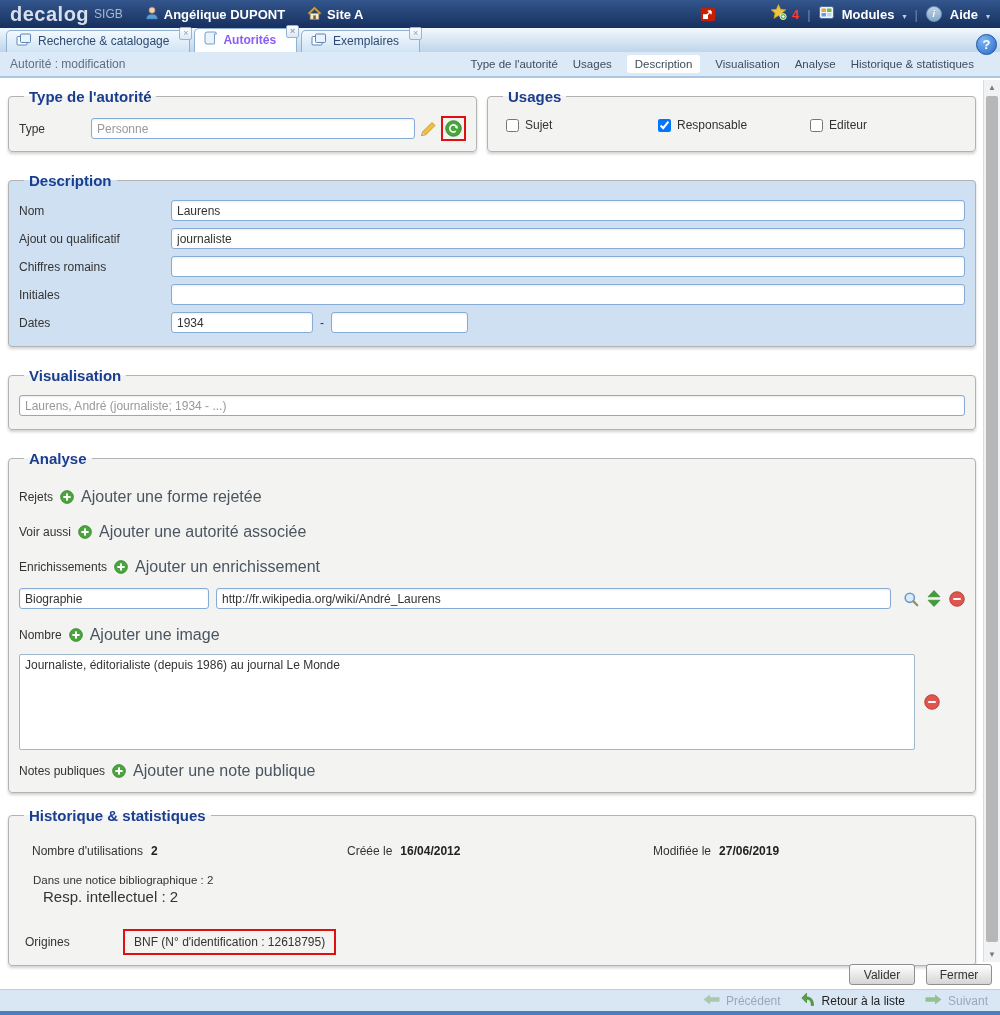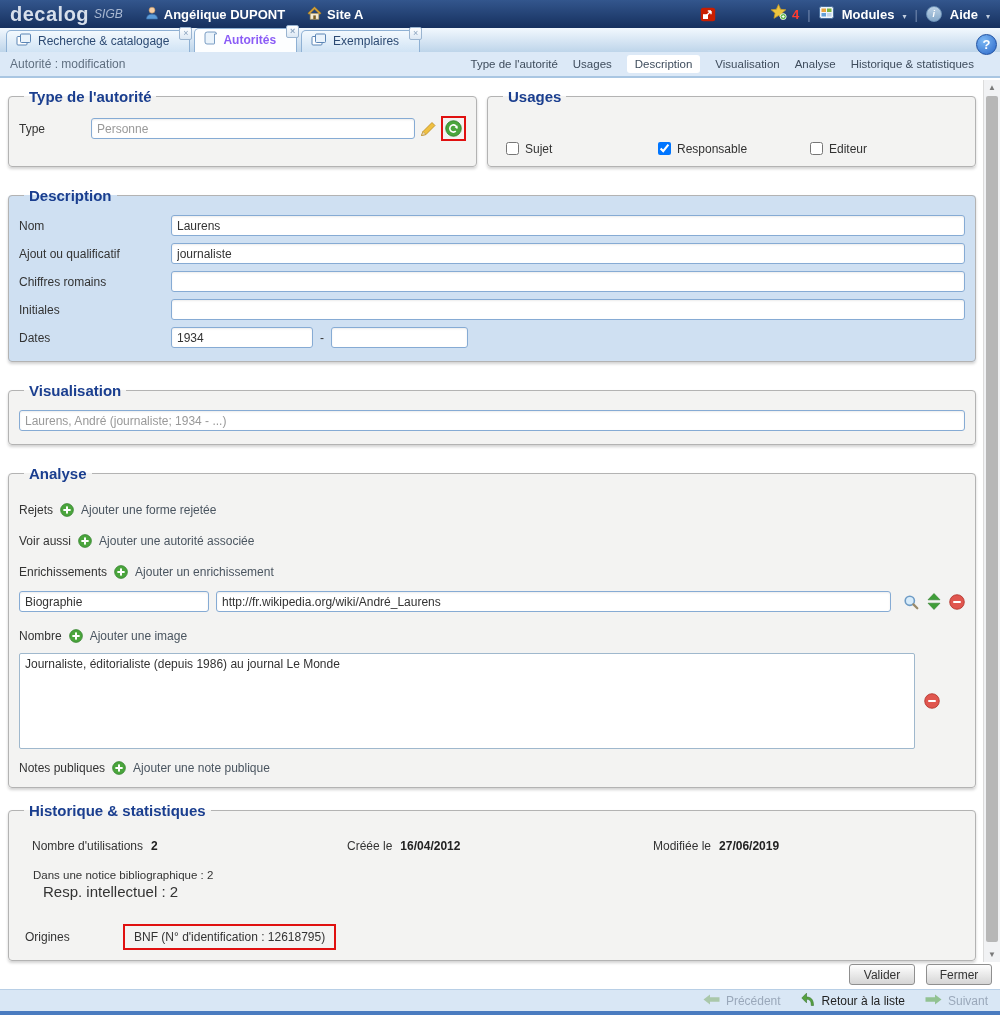--- a/index.html
+++ b/index.html
@@ -2,21 +2,21 @@
 <html><head>
 <meta charset="utf-8">
 <style>
   html,body{margin:0;padding:0;background:#fff;}
   body{font-family:"Liberation Sans",sans-serif;}
   .screen{position:relative;width:1000px;height:1015px;background:#fff;overflow:hidden;}
 
   
   .topbar{height:28px;background:linear-gradient(#33568d,#16305e);display:flex;align-items:center;padding:0 10px;box-sizing:border-box;color:#fff;}
   .logo{font-size:20px;font-weight:bold;letter-spacing:.5px;color:#d7dfeb;line-height:26px;}
-  .logo-suffix{font-size:12px;color:#a9b8d2;margin-left:5px;font-style:italic;}
+  .logo-suffix{font-size:12px;color:#a9b8d2;margin-left:5px;}
   .tb-item{display:flex;align-items:center;gap:5px;font-size:13px;font-weight:bold;color:#fff;}
   .tb-user{margin-left:22px;}
   .tb-site{margin-left:22px;}
   .tb-right{margin-left:auto;display:flex;align-items:center;gap:8px;}
   .redbox-icon{margin-right:46px;display:flex;}
   .fav-count{color:#ff3b30;font-weight:bold;font-size:13px;margin-left:-3px;}
   .tb-sep{color:#7288ae;font-size:13px;}
   .caret::before{content:"▾";font-size:8px;color:#c2cede;}
   .info-icon{width:14px;height:14px;border-radius:50%;background:linear-gradient(#bcd2e6,#85a8c9);border:1px solid #6d92b8;color:#fff;font-size:9px;font-weight:bold;font-style:italic;text-align:center;line-height:14px;}
   .info-icon::before{content:"i";}
@@ -51,30 +51,30 @@
   input.txt{height:17px;border:1px solid #86abd4;border-radius:3px;padding:1px 5px;font-size:12px;color:#333;font-family:inherit;box-shadow:inset 0 1px 2px rgba(0,0,0,.08);background:#fff;}
   input.txt.ghost{color:#999;}
   .grow{flex:1;}
   .w-type{width:312px;}
   .dates1{width:130px;}
   .dates2{width:125px;}
   .dash{margin:0 7px;font-size:12px;color:#333;}
   .icon-btn{display:flex;align-items:center;margin-left:5px;cursor:pointer;}
   .annotate{display:inline-flex;border:2px solid #e01010;padding:2px;margin-left:4px;}
 
-  .usage{width:152px;display:flex;gap:6px;font-size:12px;color:#333;margin-top:24px;}
+  .usage{width:152px;display:flex;align-items:center;gap:6px;font-size:12px;color:#333;}
   .usage input{margin:0;width:13px;height:13px;}
   .usages-inner{display:flex;margin-top:9px;padding-left:8px;}
 
   .mb20{margin-bottom:20px;}
   .mb14{margin-bottom:14px;}
 
   
   .addrow{display:flex;align-items:center;gap:7px;margin-top:17px;font-size:12px;color:#333;}
-  .addlink{font-size:12px;color:#4a5560;cursor:pointer;}
+  .addlink{font-size:16px;color:#4a5560;cursor:pointer;}
   .enrich-row{display:flex;align-items:center;gap:7px;margin-top:12px;}
   .enrich-type{width:178px;}
   .enrich-url{flex:1;}
   .note-row{display:flex;align-items:center;gap:9px;margin-top:10px;}
   textarea.note{width:884px;height:88px;border:1px solid #9fb8cd;border-radius:2px;font-family:inherit;font-size:12px;color:#333;padding:3px 5px;resize:none;background:#fff;}
 
   
   .hist-row{position:relative;height:18px;margin-top:16px;font-size:12px;color:#333;}
   .hg{position:absolute;white-space:nowrap;}
   .hg1{left:13px;} .hg2{left:328px;} .hg3{left:634px;}

